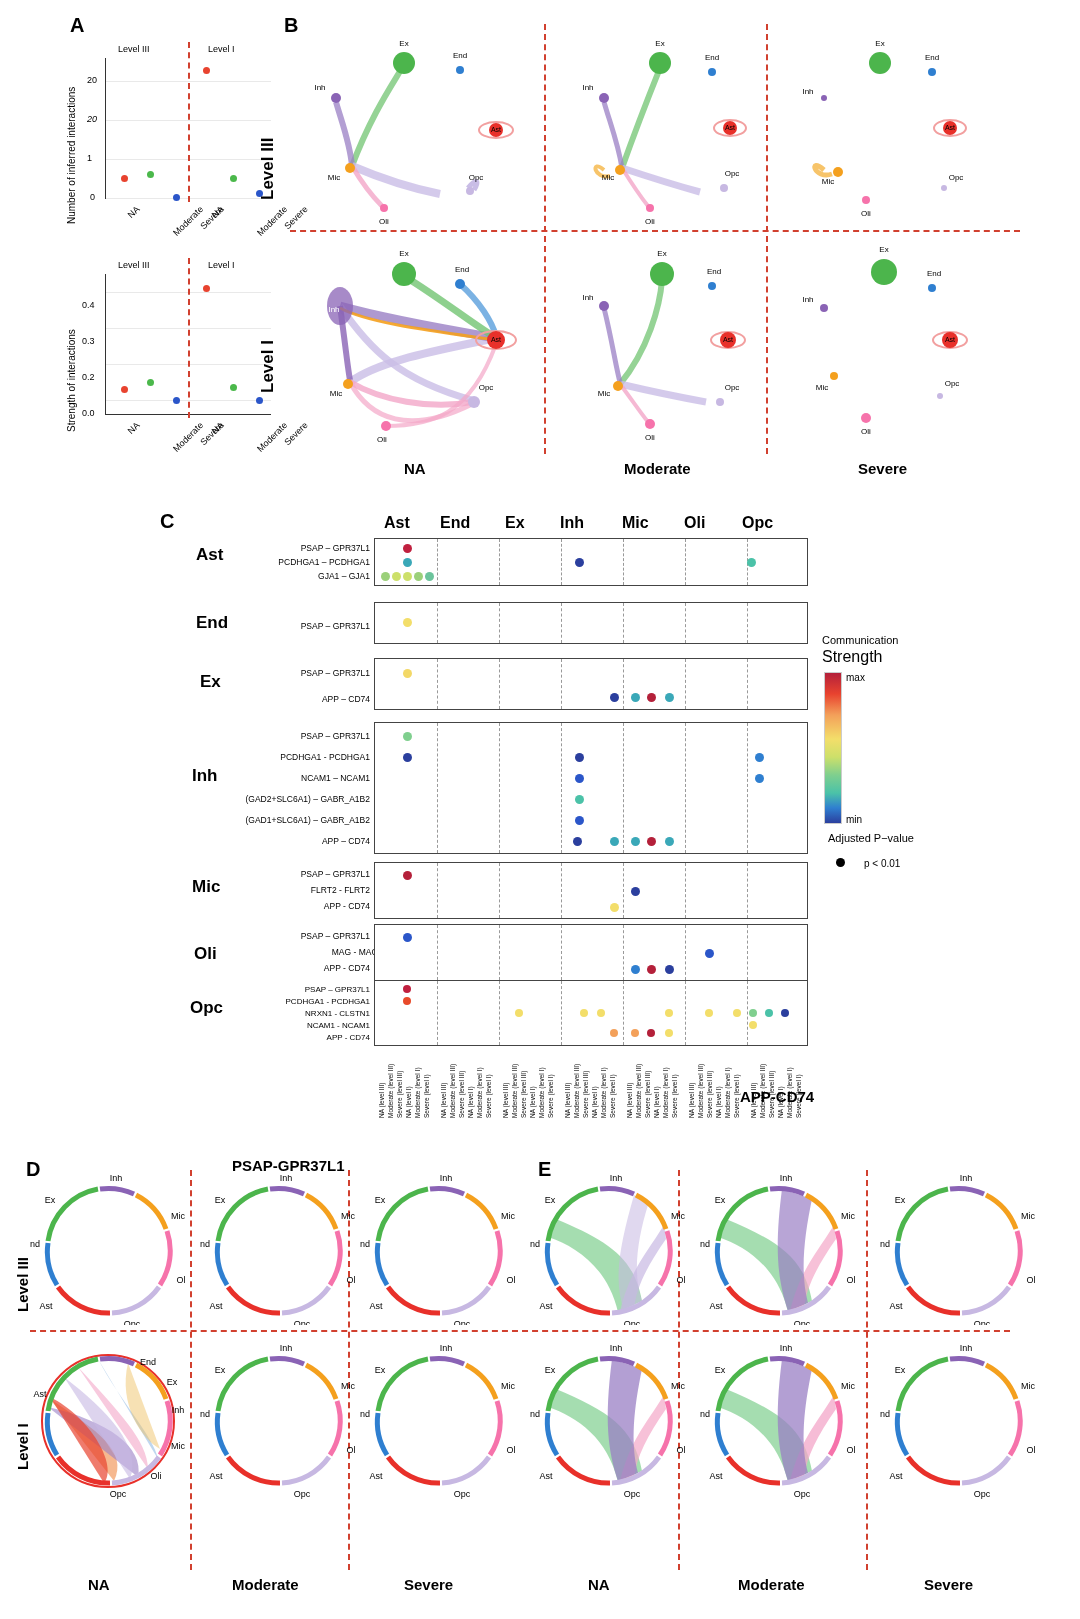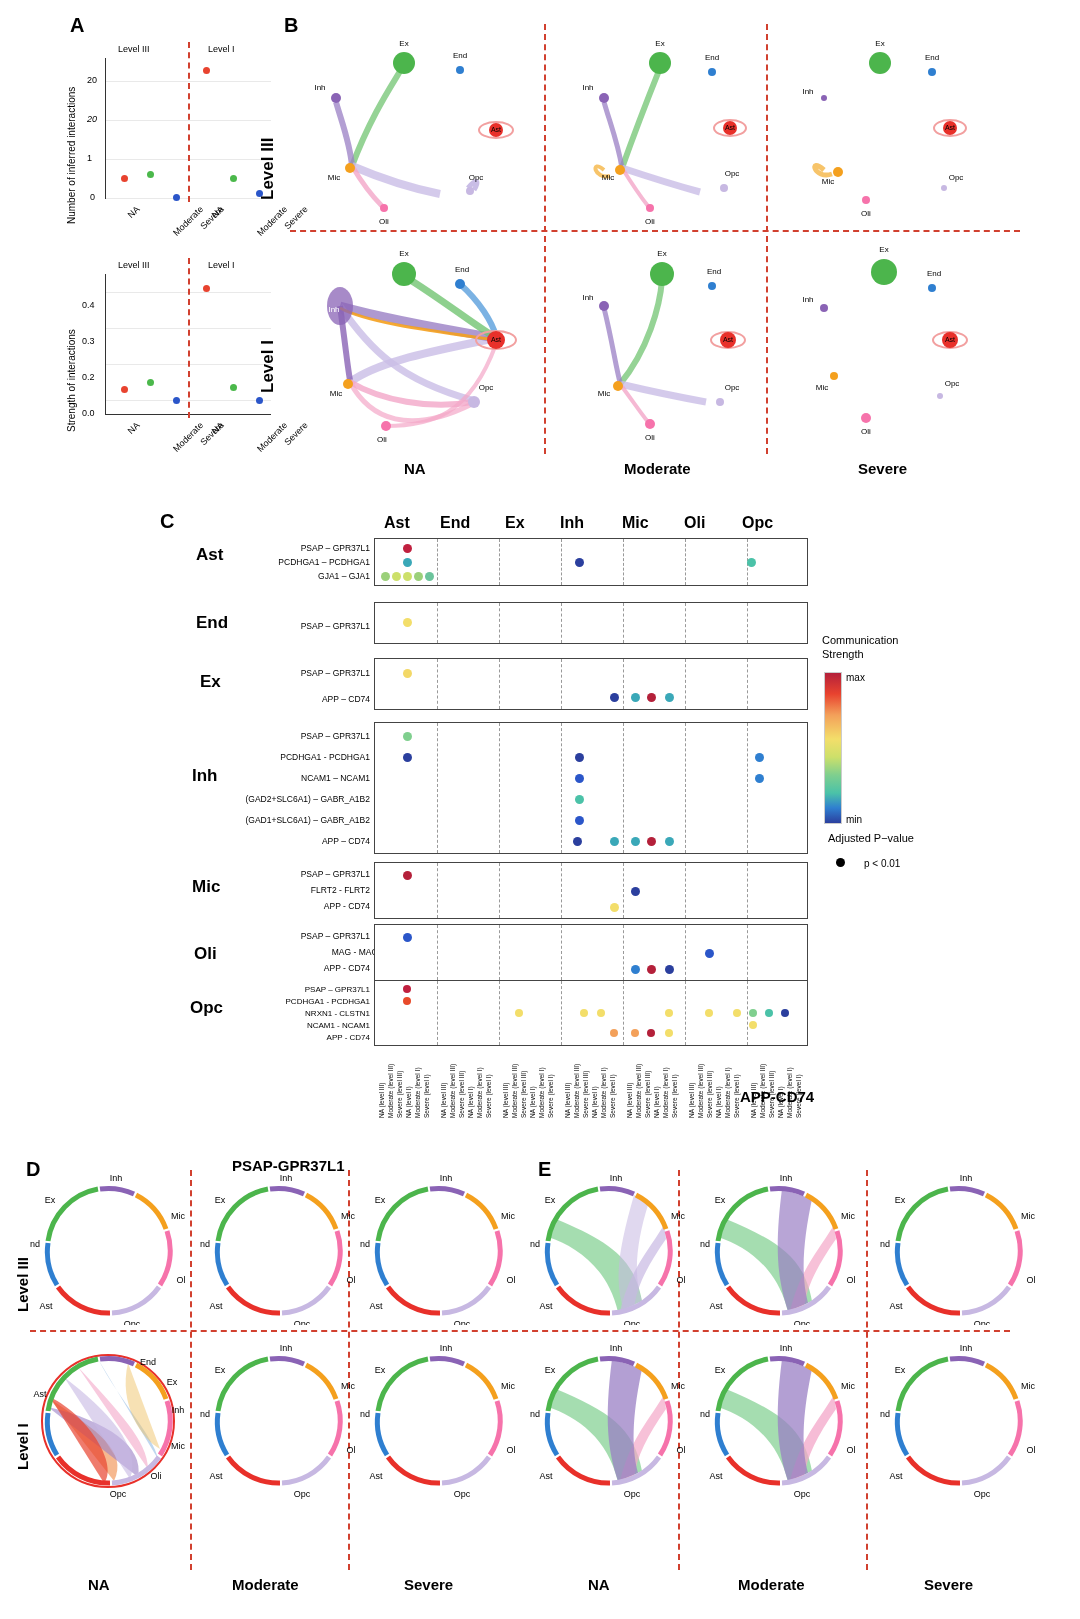--- a/index.html
+++ b/index.html
@@ -441,21 +441,21 @@
   <div class="rotvert txt" style="left:376px;top:70px;font-size:6.5px;">NA (level III)</div>
   <div class="rotvert txt" style="left:385px;top:70px;font-size:6.5px;">Moderate (level III)</div>
   <div class="rotvert txt" style="left:394px;top:70px;font-size:6.5px;">Severe (level III)</div>
   <div class="rotvert txt" style="left:403px;top:70px;font-size:6.5px;">NA (level I)</div>
   <div class="rotvert txt" style="left:412px;top:70px;font-size:6.5px;">Moderate (level I)</div>
   <div class="rotvert txt" style="left:421px;top:70px;font-size:6.5px;">Severe (level I)</div>
 </div>
 
 <div class="abs" style="left:822px;top:634px;width:200px;">
   <div class="txt" style="left:0;top:0;font-size:11px;">Communication</div>
-  <div class="txt" style="left:0;top:14px;font-size:11px;">Strength</div>
+  <div class="txt" style="left:0;top:14px;font-size:16px;">Strength</div>
   <div class="abs" style="left:2px;top:38px;width:16px;height:150px;background:linear-gradient(to bottom,#b4203a 0%,#e8432f 14%,#f3a05a 28%,#f3de6a 44%,#cde06a 56%,#7fcf8e 68%,#4bc2a8 80%,#2f7fd0 90%,#2b3f9e 100%);border:1px solid #ccc;"></div>
   <div class="txt" style="left:24px;top:38px;font-size:10px;">max</div>
   <div class="txt" style="left:24px;top:180px;font-size:10px;">min</div>
 </div>
 <div class="abs" style="left:822px;top:832px;width:200px;">
   <div class="txt" style="left:6px;top:0;font-size:11px;">Adjusted P−value</div>
   <div class="dot" style="left:14px;top:26px;width:9px;height:9px;background:#000;"></div>
   <div class="txt" style="left:42px;top:26px;font-size:10px;">p &lt; 0.01</div>
 </div>
 

